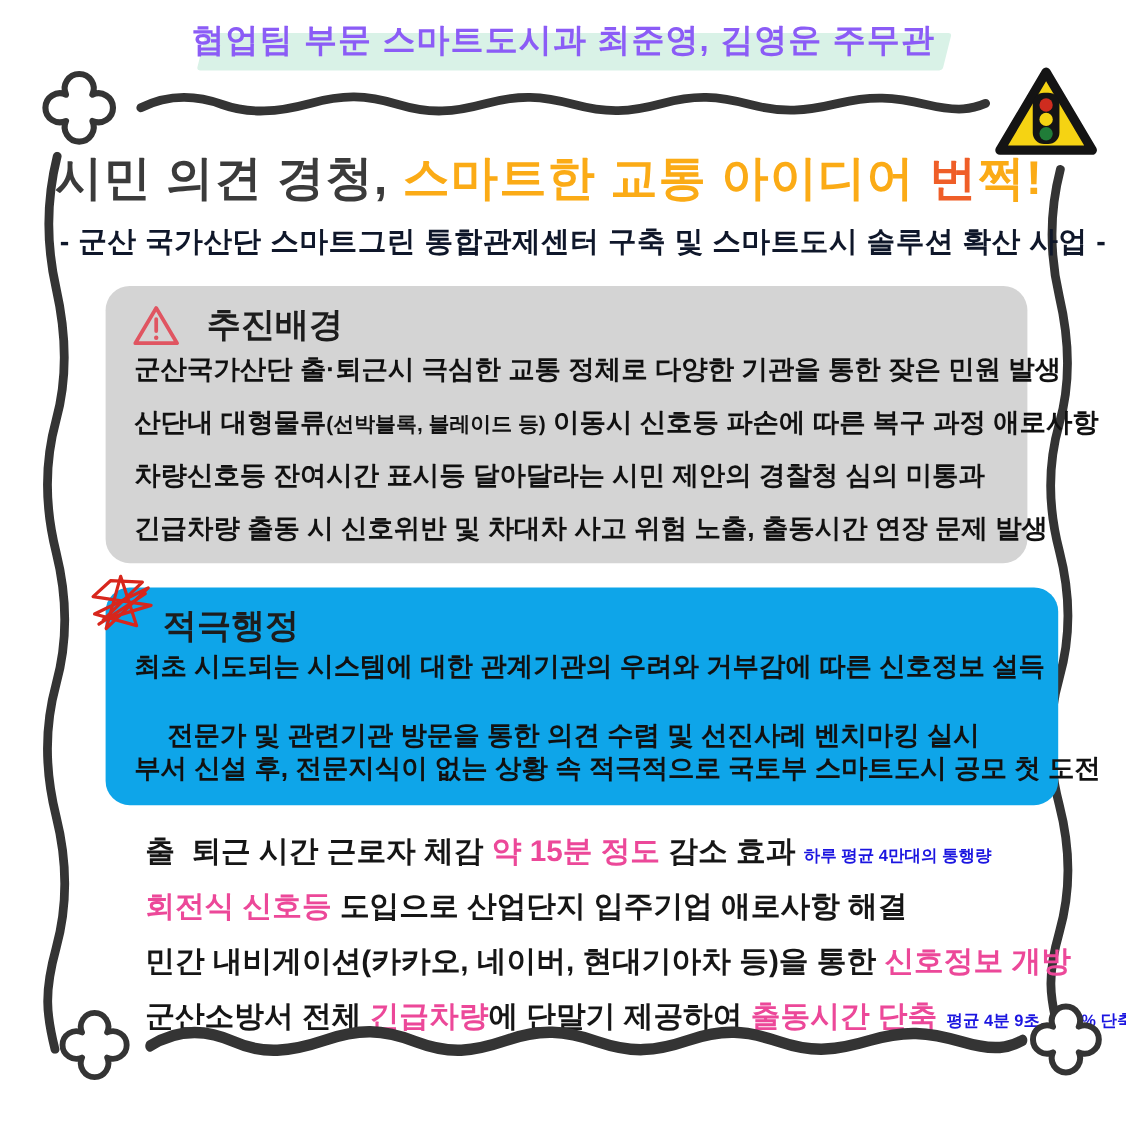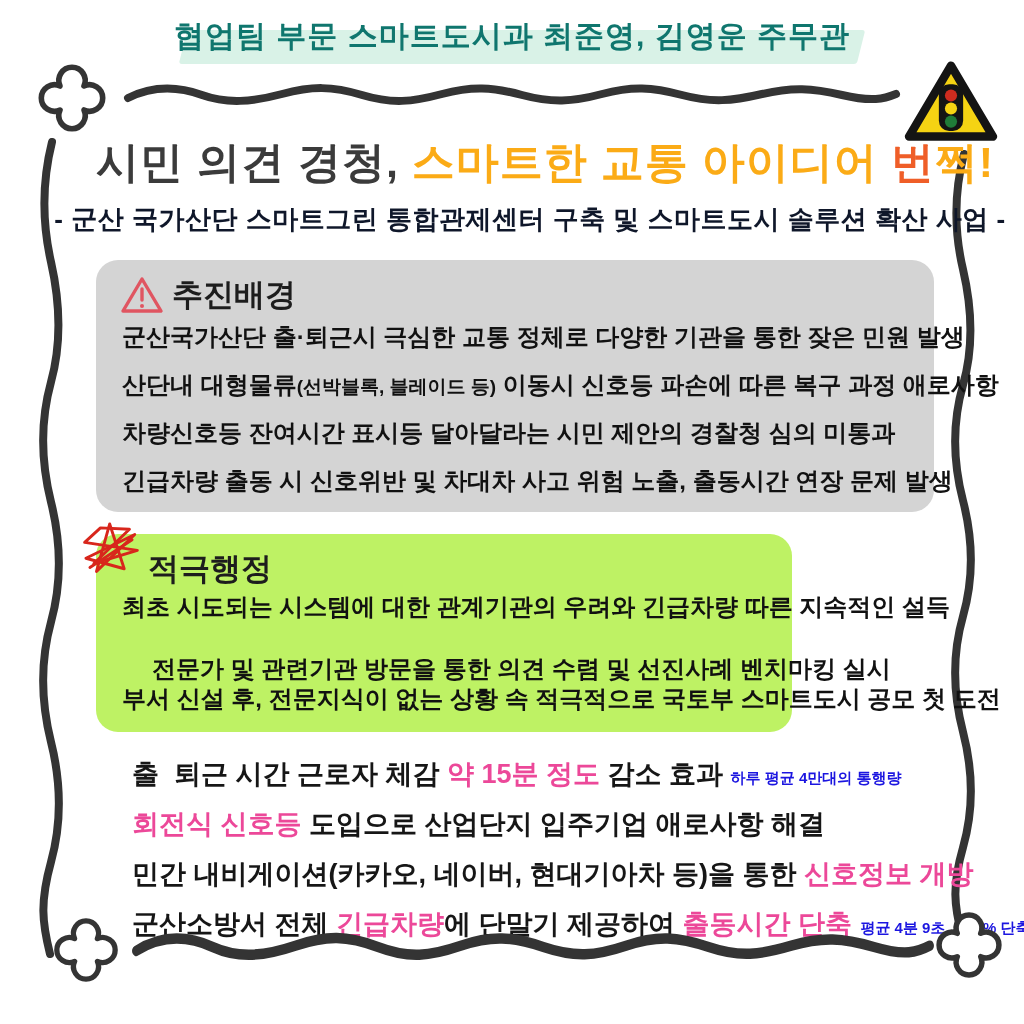--- a/index.html
+++ b/index.html
@@ -3,42 +3,42 @@
 <meta charset="utf-8">
 <style>
   html,body{margin:0;padding:0;background:#ffffff;}
   .canvas{
     position:relative;width:1024px;height:1024px;overflow:hidden;background:#ffffff;
     font-family:"Liberation Sans","DejaVu Sans",sans-serif;font-weight:700;color:#222;
   }
   .abs{position:absolute;}
   
   .header-highlight{left:183px;top:30px;width:678px;height:34px;background:#d9f2e7;transform:skewX(-14deg);border-radius:3px;}
-  .header-label{left:0;right:0;top:16px;text-align:center;font-size:30px;letter-spacing:1px;color:#0f766e;z-index:2;}
+  .header-label{left:0;right:0;top:16px;text-align:center;font-size:30px;letter-spacing:1px;color:#8b5cf6;z-index:2;}
   
   .doodle svg{display:block;width:100%;height:100%;}
   .cloud-tl{left:30px;top:58px;width:84px;height:80px;}
   .cloud-bl{left:48px;top:912px;width:76px;height:76px;}
   .cloud-br{left:930px;top:904px;width:78px;height:82px;}
   .wave-top{left:122px;top:82px;width:780px;height:26px;}
   .wave-bottom{left:130px;top:930px;width:806px;height:34px;}
   .wave-left{left:36px;top:138px;width:30px;height:820px;}
   .wave-right{left:948px;top:150px;width:30px;height:790px;}
   .traffic-icon{left:903px;top:60px;width:96px;height:84px;}
   
-  .title-row{left:50px;right:30px;top:134px;text-align:right;font-size:43px;line-height:56px;letter-spacing:1px;white-space:nowrap;}
+  .title-row{left:50px;right:30px;top:134px;text-align:left;font-size:43px;line-height:56px;letter-spacing:1px;white-space:nowrap;}
   .t-dark{color:#3b3b3b;}
   .t-yellow{color:#fbab16;}
   .t-redorange{color:#ef5e28;}
   .subtitle{left:0;right:0;top:202px;text-align:center;font-size:26px;color:#0f172a;letter-spacing:0.5px;white-space:nowrap;margin-left:36px;}
   
   .box{border-radius:22px;}
   .box-gray{left:96px;top:260px;width:838px;height:252px;background:#d4d4d4;}
-  .box-blue{left:96px;top:534px;width:696px;height:198px;background:#bef264;}
-  .box-head{position:absolute;left:24px;top:14px;display:flex;align-items:center;gap:8px;font-size:31px;color:#1d1d1d;}
+  .box-blue{left:96px;top:534px;width:866px;height:198px;background:#0ea5e9;}
+  .box-head{position:absolute;left:24px;top:14px;display:flex;align-items:flex-end;gap:24px;font-size:31px;color:#1d1d1d;}
   .box-head .hicon{width:44px;height:40px;}
   .box-head .hicon svg{display:block;width:100%;height:100%;}
   .bline{position:absolute;left:26px;right:12px;font-size:24px;line-height:30px;color:#111;white-space:nowrap;}
   .small-paren{font-size:19px;margin-top:48px;}
   .burst-icon{position:absolute;left:-14px;top:-14px;width:58px;height:58px;}
   .burst-icon svg{display:block;width:100%;height:100%;}
   .box-blue .box-head{left:52px;}
   
   .results{left:132px;top:752px;width:830px;}
   .rline{position:absolute;left:0;font-size:27px;line-height:44px;color:#161616;white-space:pre;}
@@ -112,21 +112,21 @@
         <g fill="none" stroke="#d8261c" stroke-width="2.2" stroke-linejoin="round" stroke-linecap="round">
           <path d="M3,29 L40,11 L11,39 L21,3 L32,37 Z"></path>
           <path d="M2,17 L42,23 L9,33 L36,7 L14,6 Z"></path>
           <path d="M6,36 L38,15"></path>
         </g>
       </svg>
     </div>
     <div class="box-head">
       <span>적극행정</span>
     </div>
-    <div class="bline" style="top:58px;">최초 시도되는 시스템에 대한 관계기관의 우려와 긴급차량 따른 지속적인 설득</div>
+    <div class="bline" style="top:58px;">최초 시도되는 시스템에 대한 관계기관의 우려와 거부감에 따른 신호정보 설득</div>
     <div class="bline" style="top:120px;margin-left:30px;">전문가 및 관련기관 방문을 통한 의견 수렴 및 선진사례 벤치마킹 실시</div>
     <div class="bline" style="top:150px;">부서 신설 후, 전문지식이 없는 상황 속 적극적으로 국토부 스마트도시 공모 첫 도전</div>
   </div>
 
   <div class="abs results">
     <div class="rline" style="top:0px;"><span>출  퇴근 시간 근로자 체감 </span><span class="r-red">약 15분 정도 </span><span>감소 효과 </span><span class="r-blue">하루 평균 4만대의 통행량</span></div>
     <div class="rline" style="top:50px;"><span class="r-red">회전식 신호등 </span><span>도입으로 산업단지 입주기업 애로사항 해결</span></div>
     <div class="rline" style="top:100px;"><span>민간 내비게이션(카카오, 네이버, 현대기아차 등)을 통한 </span><span class="r-red">신호정보 개방</span></div>
     <div class="rline" style="top:150px;"><span>군산소방서 전체 </span><span class="r-red">긴급차량</span><span>에 단말기 제공하여 </span><span class="r-red">출동시간 단축</span><span class="r-blue">  평균 4분 9초, 29.8% 단축</span></div>
   </div>

